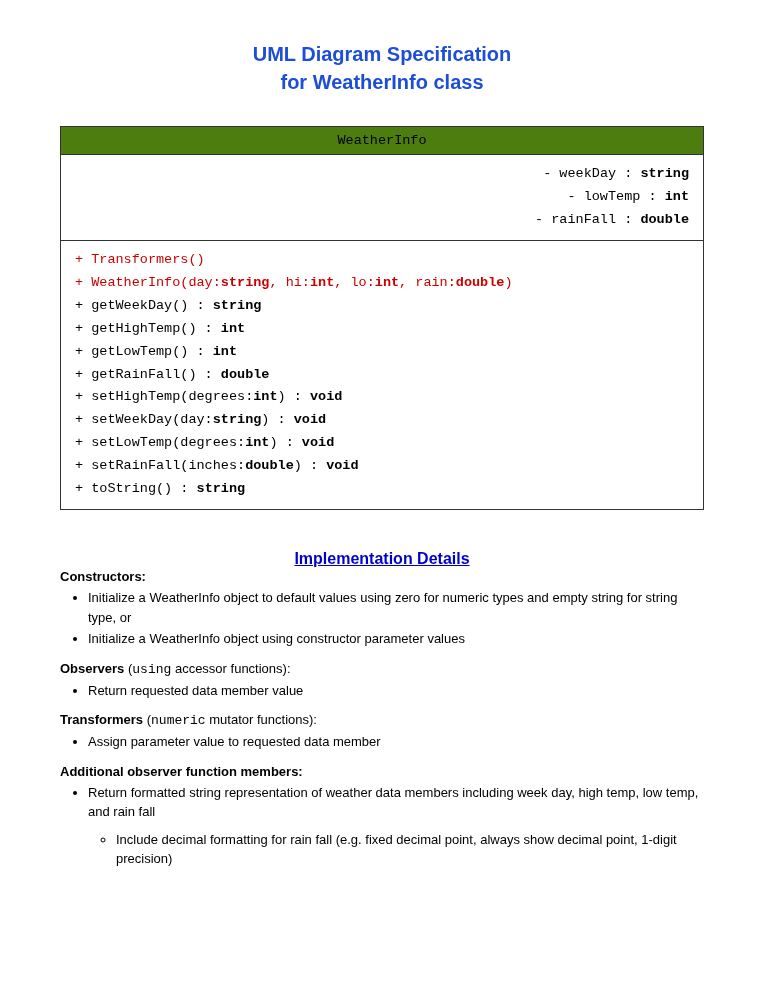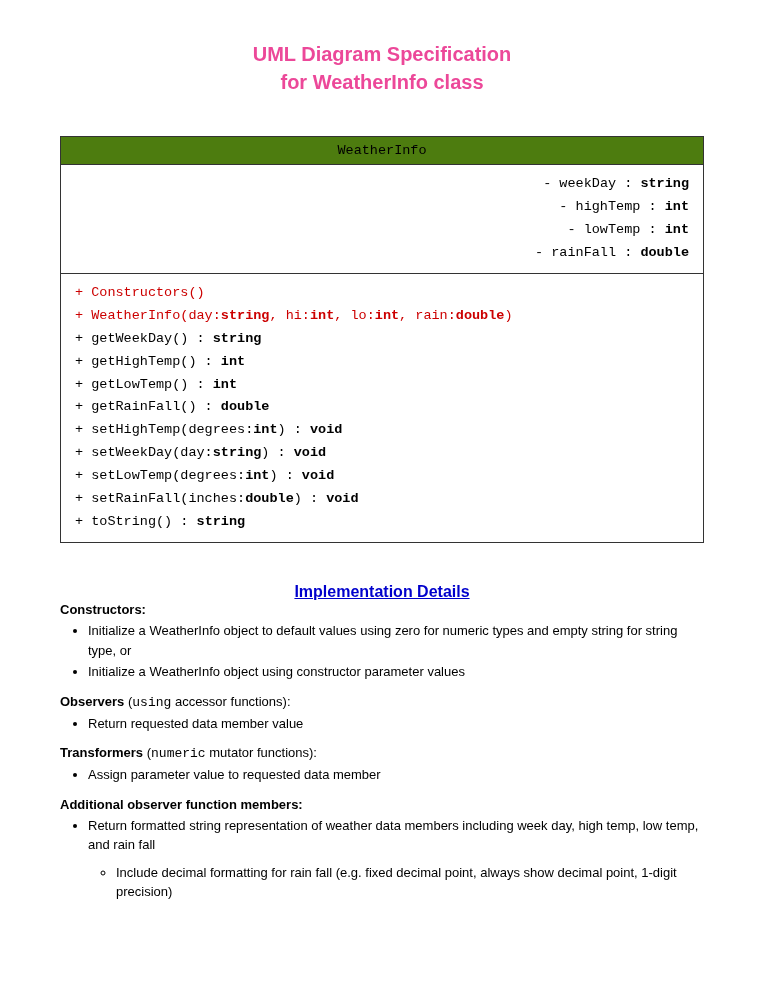--- a/index.html
+++ b/index.html
@@ -12,24 +12,24 @@
       background: #ffffff;
       font-family: Arial, sans-serif;
       width: 764px;
       min-height: 994px;
       padding: 40px 60px;
       color: #000000;
     }
 
     .page-title {
       text-align: center;
-      color: #ec4899;
+      color: #1d4ed8;
       font-size: 20px;
       font-weight: bold;
-      margin-bottom: 40px;
+      margin-bottom: 30px;
       line-height: 1.4;
     }
 
     .uml-container {
       border: 1.5px solid #333;
       margin-bottom: 40px;
       font-family: 'Courier New', Courier, monospace;
       font-size: 13.5px;
     }
 
@@ -116,27 +116,26 @@
   <div>UML Diagram Specification</div>
   <div>for WeatherInfo class</div>
 </div>
 
 <div class="uml-container">
   <div class="uml-class-name">WeatherInfo</div>
 
   <div class="uml-attributes">
 
     <span class="attr-line">- weekDay : <strong>string</strong></span>
-    <span class="attr-line">- highTemp : <strong>int</strong></span>
     <span class="attr-line">- lowTemp : <strong>int</strong></span>
     <span class="attr-line">- rainFall : <strong>double</strong></span>
   </div>
 
   <div class="uml-methods">
-    <span class="method-line"><span class="red-text">+ Constructors()</span></span>
+    <span class="method-line"><span class="red-text">+ Transformers()</span></span>
     <span class="method-line"><span class="red-text">+ WeatherInfo(day:<strong>string</strong>, hi:<strong>int</strong>, lo:<strong>int</strong>, rain:<strong>double</strong>)</span></span>
     <span class="method-line">+ getWeekDay() : <strong>string</strong></span>
     <span class="method-line">+ getHighTemp() : <strong>int</strong></span>
     <span class="method-line">+ getLowTemp() : <strong>int</strong></span>
     <span class="method-line">+ getRainFall() : <strong>double</strong></span>
     <span class="method-line">+ setHighTemp(degrees:<strong>int</strong>) : <strong>void</strong></span>
     <span class="method-line">+ setWeekDay(day:<strong>string</strong>) : <strong>void</strong></span>
     <span class="method-line">+ setLowTemp(degrees:<strong>int</strong>) : <strong>void</strong></span>
     <span class="method-line">+ setRainFall(inches:<strong>double</strong>) : <strong>void</strong></span>
     <span class="method-line">+ toString() : <strong>string</strong></span>

